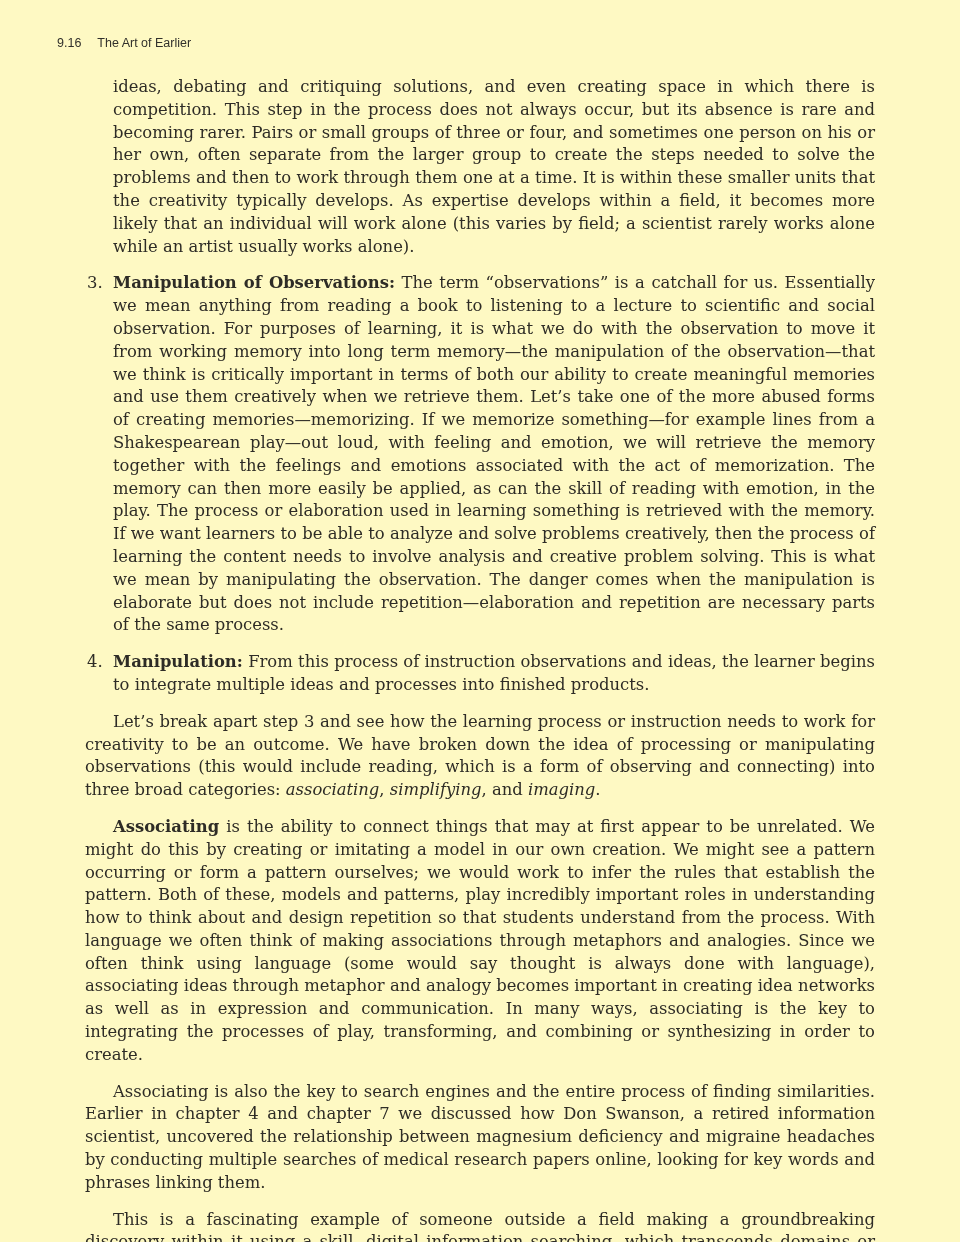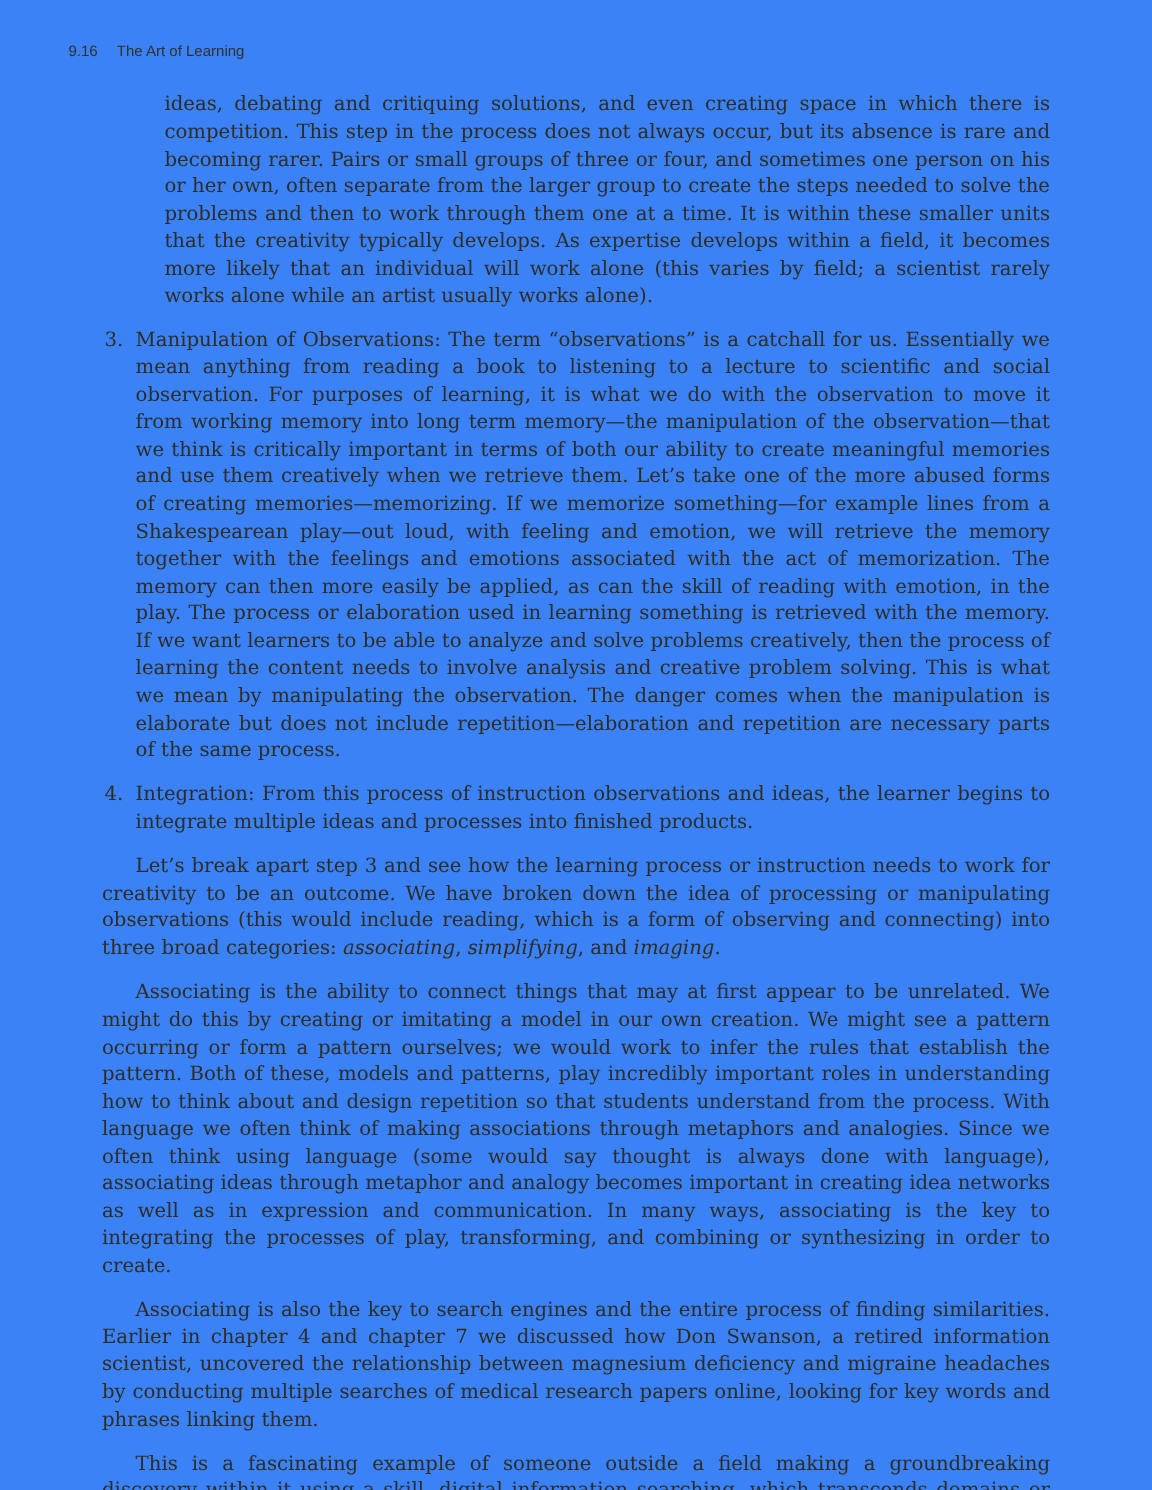--- a/index.html
+++ b/index.html
@@ -2,21 +2,21 @@
 <html><head>
 <meta charset="utf-8">
 <style>
   html, body { margin: 0; padding: 0; }
   body { background: #e9e8df; }
   .page {
     position: relative;
     width: 960px;
     height: 1242px;
     margin: 0 auto;
-    background: #3b82f6;
+    background: #fef9c3;
     box-sizing: border-box;
     padding: 36px 85px 40px 57px;
     overflow: hidden;
     color: #2e2c26;
   }
   .running-head {
     font-family: "Liberation Sans", sans-serif;
     font-size: 12.5px;
     color: #31302b;
     margin-bottom: 26px;
@@ -27,37 +27,37 @@
   .running-head .sec-title { }
   .doc-body {
     font-family: "DejaVu Serif", "Liberation Serif", serif;
     font-size: 16.4px;
     line-height: 22.8px;
     text-align: justify;
     color: #2e2c26;
   }
   .block { margin: 0 0 14px 0; }
   .block:last-child { margin-bottom: 0; }
-  .indented { margin-left: 80px; }
+  .indented { margin-left: 56px; }
   .li { position: relative; padding-left: 56px; }
   .li .num { position: absolute; left: 30px; top: 0; }
   .para { text-indent: 28px; margin-left: 28px; }
-  .b { font-weight: normal; }
+  .b { font-weight: bold; }
   .i { font-style: italic; }
 </style>
 </head>
 <body>
 
 <div class="page">
   <div class="running-head">
     <span class="sec-num">9.16</span>
-    <span class="sec-title">The Art of Learning</span>
+    <span class="sec-title">The Art of Earlier</span>
   </div>
   <div class="doc-body">
       <div class="block indented"><span>ideas, debating and critiquing solutions, and even creating space in which there is competition. This step in the process does not always occur, but its absence is rare and becoming rarer. Pairs or small groups of three or four, and sometimes one person on his or her own, often separate from the larger group to create the steps needed to solve the problems and then to work through them one at a time. It is within these smaller units that the creativity typically develops. As expertise develops within a field, it becomes more likely that an individual will work alone (this varies by field; a scientist rarely works alone while an artist usually works alone).</span></div>
       <div class="block li"><span class="num">3.</span><span class="b">Manipulation of Observations:</span><span> The term “observations” is a catchall for us. Essentially we mean anything from reading a book to listening to a lecture to scientific and social observation. For purposes of learning, it is what we do with the observation to move it from working memory into long term memory—the manipulation of the observation—that we think is critically important in terms of both our ability to create meaningful memories and use them creatively when we retrieve them. Let’s take one of the more abused forms of creating memories—memorizing. If we memorize something—for example lines from a Shakespearean play—out loud, with feeling and emotion, we will retrieve the memory together with the feelings and emotions associated with the act of memorization. The memory can then more easily be applied, as can the skill of reading with emotion, in the play. The process or elaboration used in learning something is retrieved with the memory. If we want learners to be able to analyze and solve problems creatively, then the process of learning the content needs to involve analysis and creative problem solving. This is what we mean by manipulating the observation. The danger comes when the manipulation is elaborate but does not include repetition—elaboration and repetition are necessary parts of the same process.</span></div>
-      <div class="block li"><span class="num">4.</span><span class="b">Integration:</span><span> From this process of instruction observations and ideas, the learner begins to integrate multiple ideas and processes into finished products.</span></div>
+      <div class="block li"><span class="num">4.</span><span class="b">Manipulation:</span><span> From this process of instruction observations and ideas, the learner begins to integrate multiple ideas and processes into finished products.</span></div>
       <div class="block para"><span>Let’s break apart step 3 and see how the learning process or instruction needs to work for creativity to be an outcome. We have broken down the idea of processing or manipulating observations (this would include reading, which is a form of observing and connecting) into three broad categories: </span><span class="i">associating</span><span>, </span><span class="i">simplifying</span><span>, and </span><span class="i">imaging</span><span>.</span></div>
       <div class="block para"><span class="b">Associating</span><span> is the ability to connect things that may at first appear to be unrelated. We might do this by creating or imitating a model in our own creation. We might see a pattern occurring or form a pattern ourselves; we would work to infer the rules that establish the pattern. Both of these, models and patterns, play incredibly important roles in understanding how to think about and design repetition so that students understand from the process. With language we often think of making associations through metaphors and analogies. Since we often think using language (some would say thought is always done with language), associating ideas through metaphor and analogy becomes important in creating idea networks as well as in expression and communication. In many ways, associating is the key to integrating the processes of play, transforming, and combining or synthesizing in order to create.</span></div>
       <div class="block para"><span>Associating is also the key to search engines and the entire process of finding similarities. Earlier in chapter 4 and chapter 7 we discussed how Don Swanson, a retired information scientist, uncovered the relationship between magnesium deficiency and migraine headaches by conducting multiple searches of medical research papers online, looking for key words and phrases linking them.</span></div>
       <div class="block para"><span>This is a fascinating example of someone outside a field making a groundbreaking discovery within it using a skill, digital information searching, which transcends domains or disciplines. It is a skill</span></div>
     </div>
 </div>
 
 </body></html>

